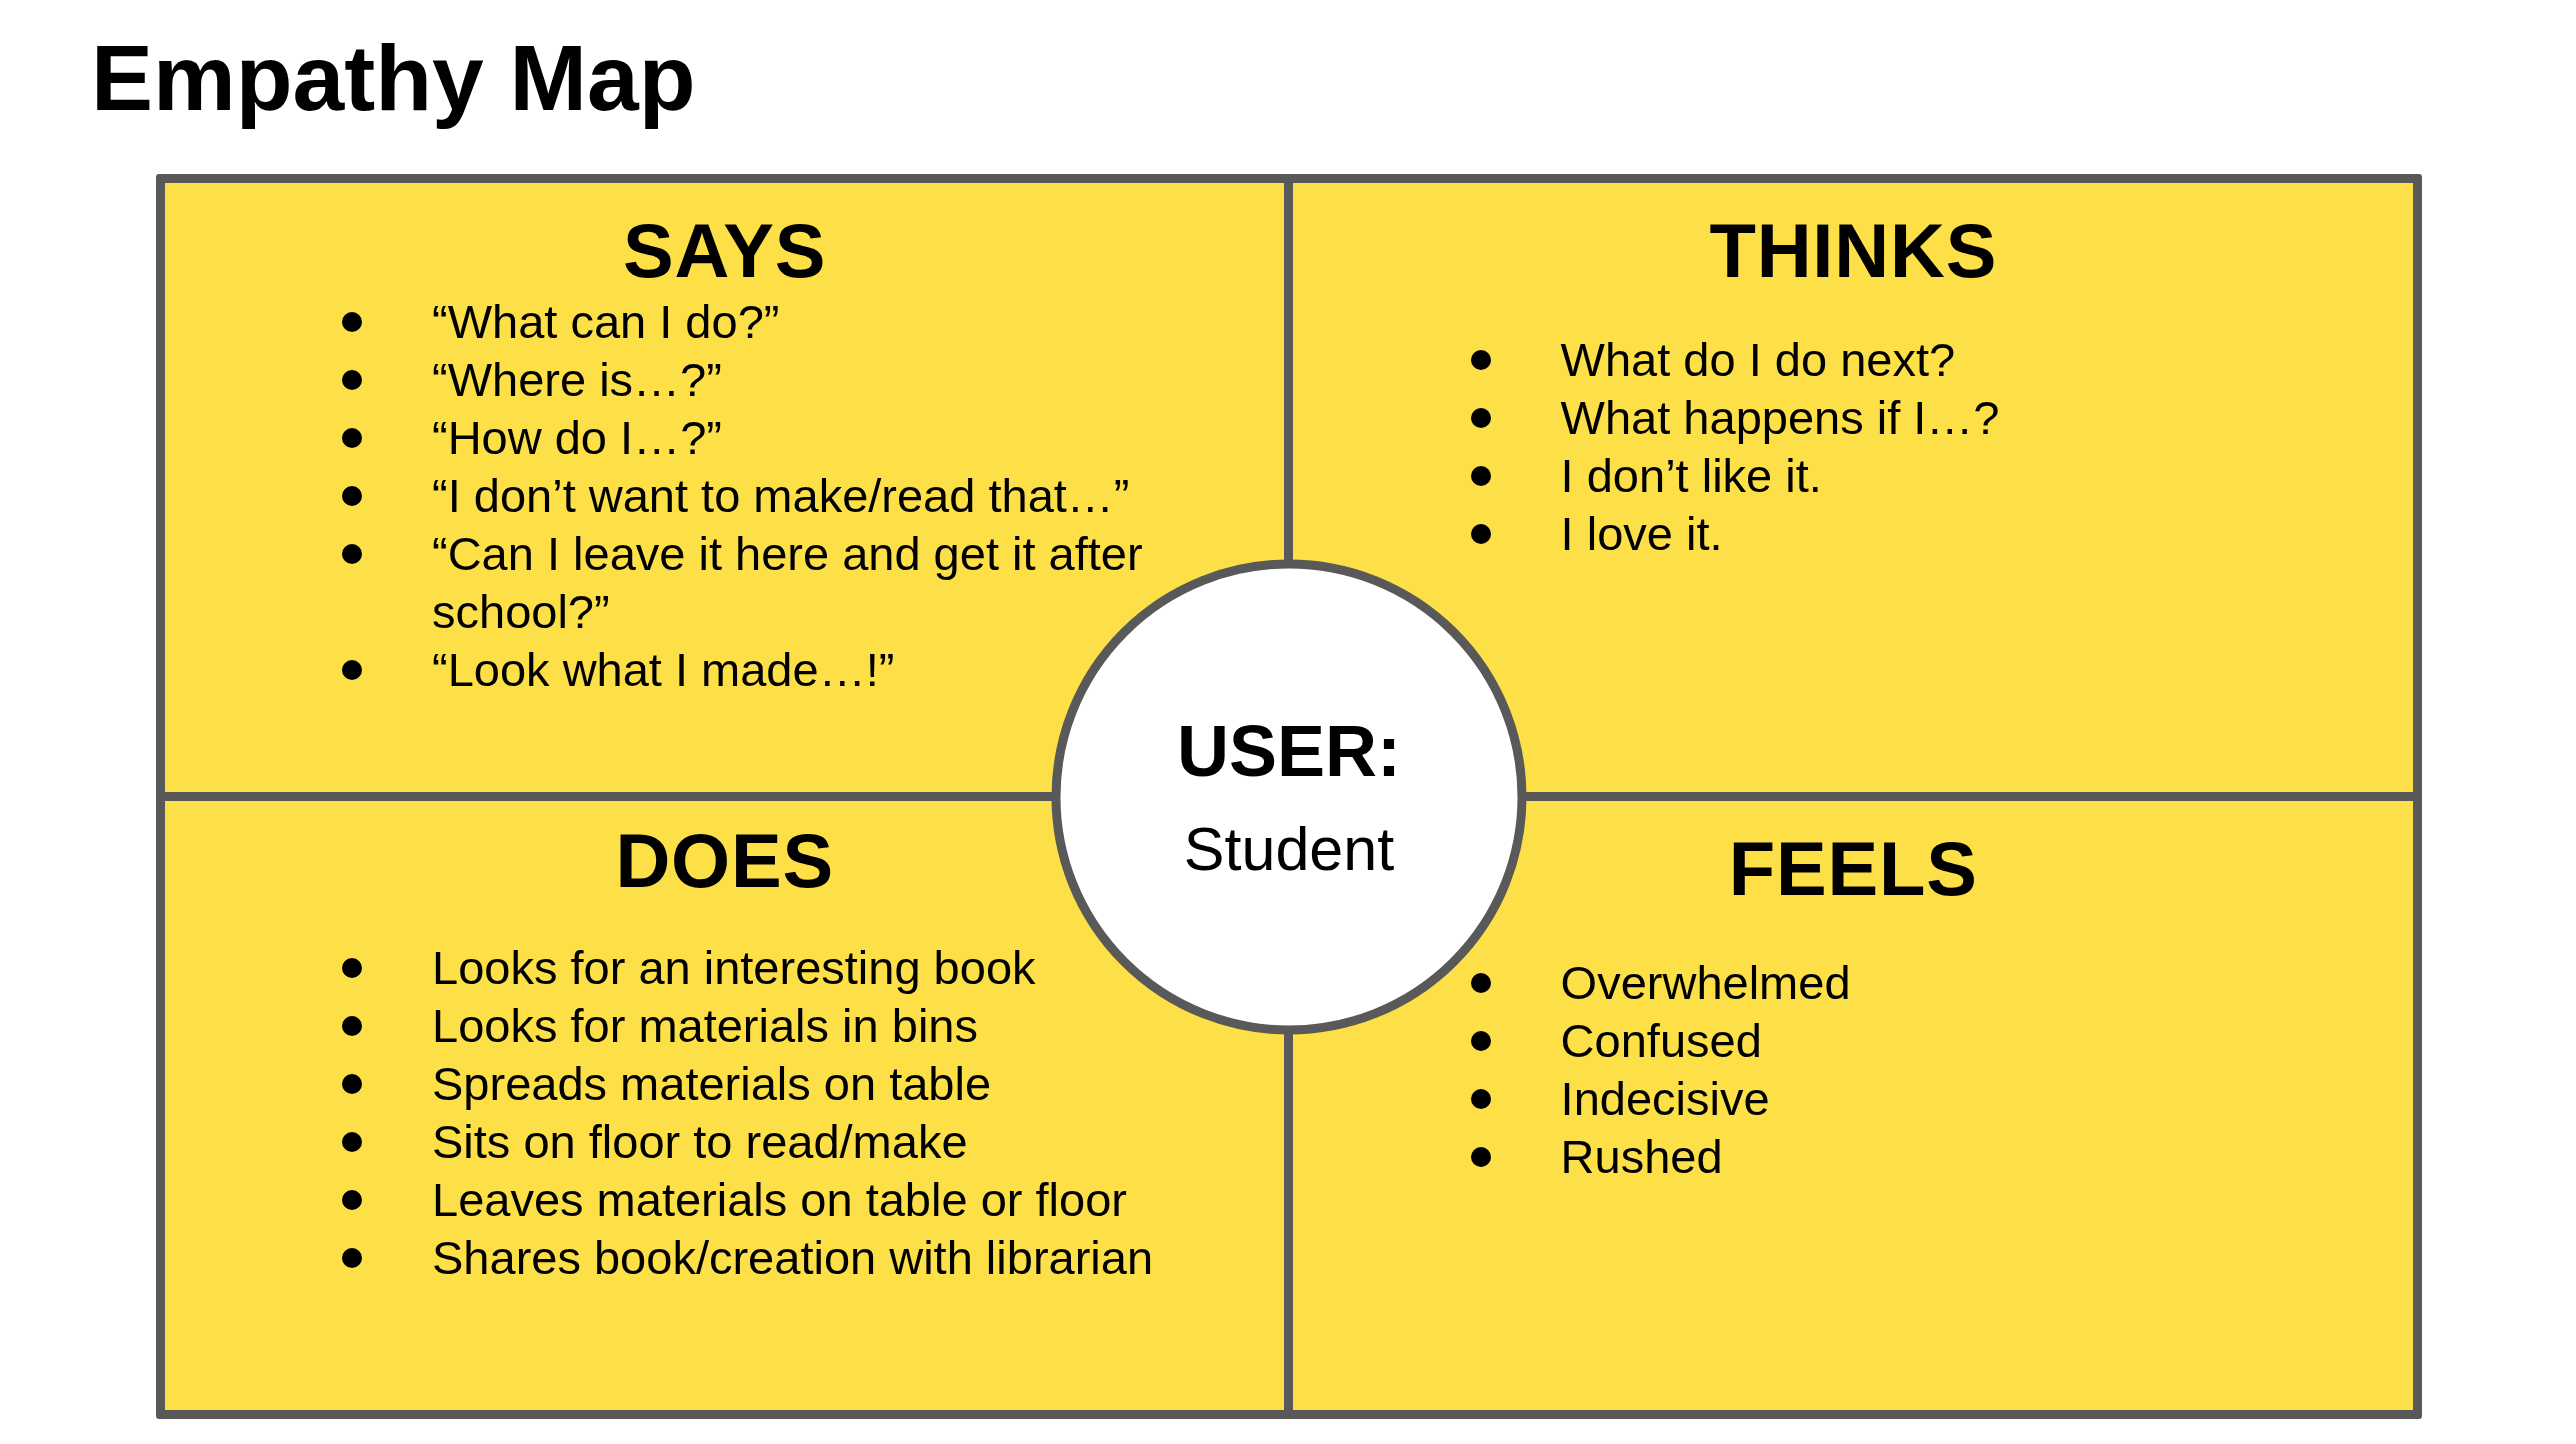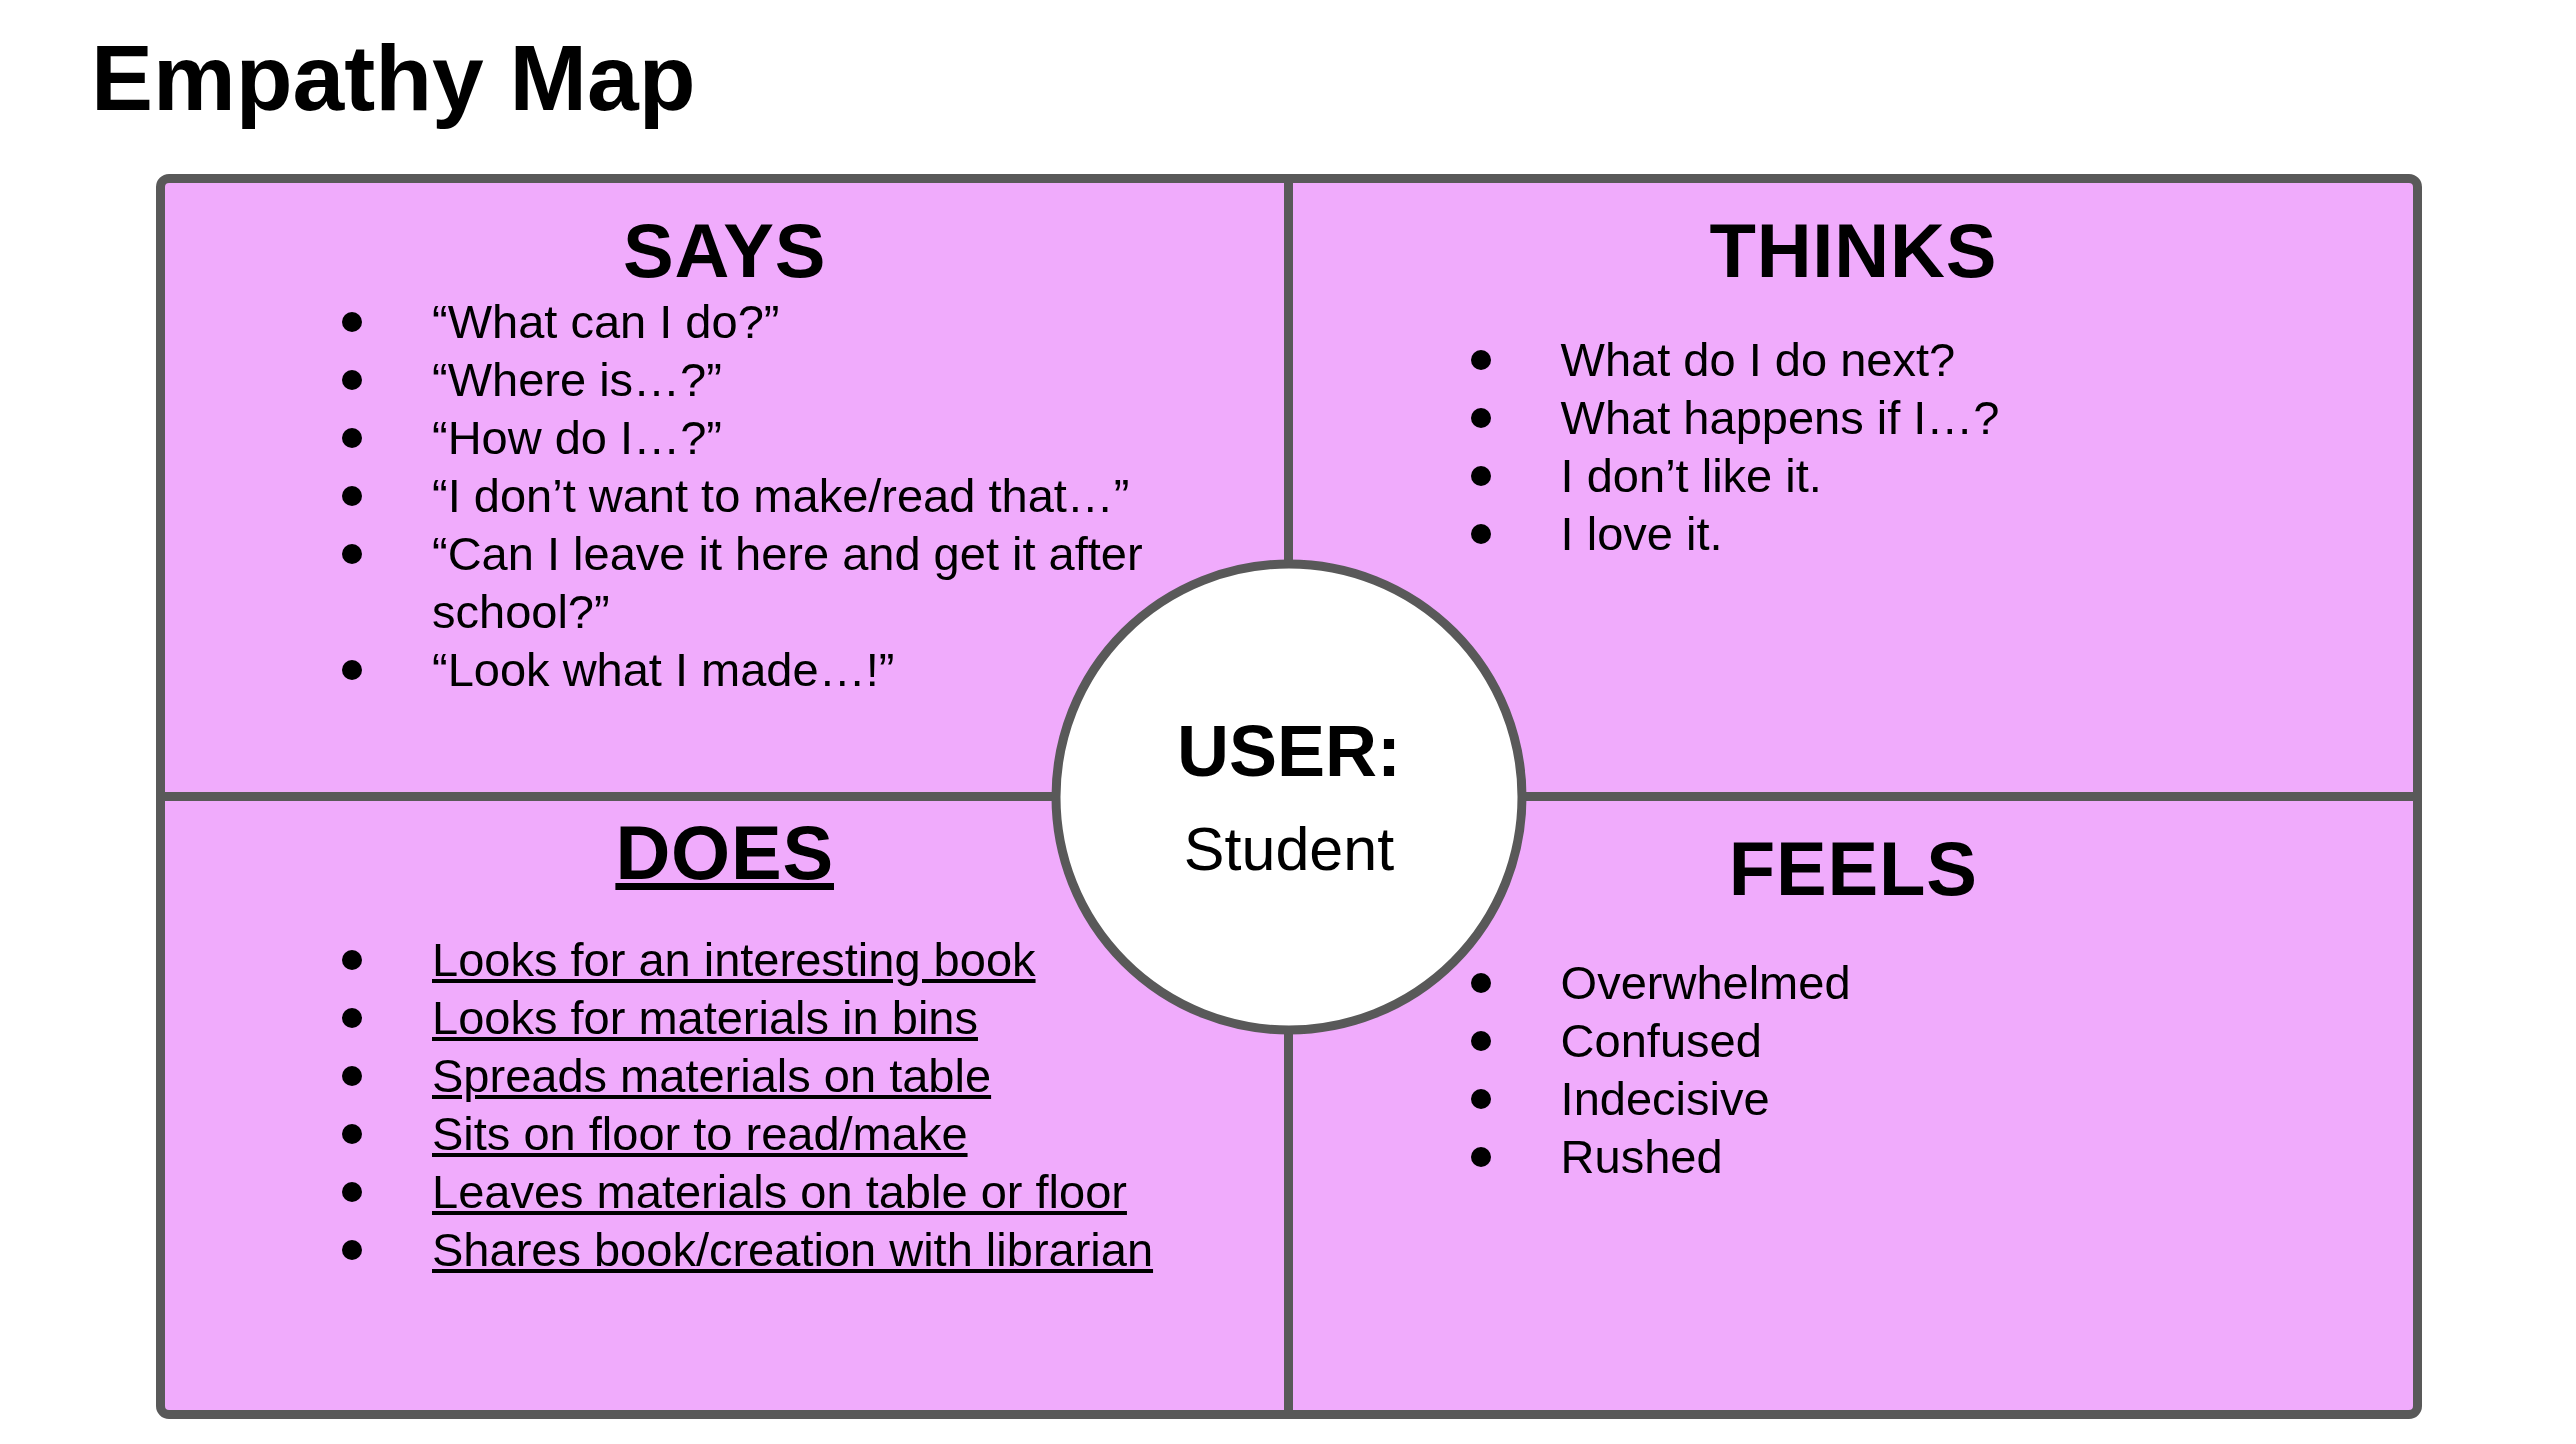--- a/index.html
+++ b/index.html
@@ -25,22 +25,22 @@
     letter-spacing: 0;
   }
 
   .map {
     position: absolute;
     left: 156px;
     top: 174px;
     width: 2248px;
     height: 1227px;
     border: 9.1px solid #595959;
-    border-radius: 13px;
-    background: #f0abfc;
+    border-radius: 3px;
+    background: #fde047;
   }
 
   .divider-v {
     position: absolute;
     top: 0; bottom: 0;
     left: calc(50% - 4.6px);
     width: 9.1px;
     background: #595959;
     z-index: 1;
   }
@@ -49,21 +49,21 @@
     left: 0; right: 0;
     top: calc(50% - 4.6px);
     height: 9.1px;
     background: #595959;
     z-index: 1;
   }
 
   .quad { position: absolute; width: calc(50% - 4.6px); height: calc(50% - 4.6px); }
   .q-tl { left: 0; top: 0; }
   .q-tr { right: 0; top: 0; }
-  .q-bl { left: 0; bottom: 16px; text-decoration: underline; }
+  .q-bl { left: 0; bottom: 8px; }
   .q-br { right: 0; bottom: 0; }
 
   .quad h2 {
     margin: 26px 0 0 0;
     text-align: center;
     font-size: 76px;
     font-weight: 700;
     line-height: 1.1;
     letter-spacing: 0.8px;
   }

